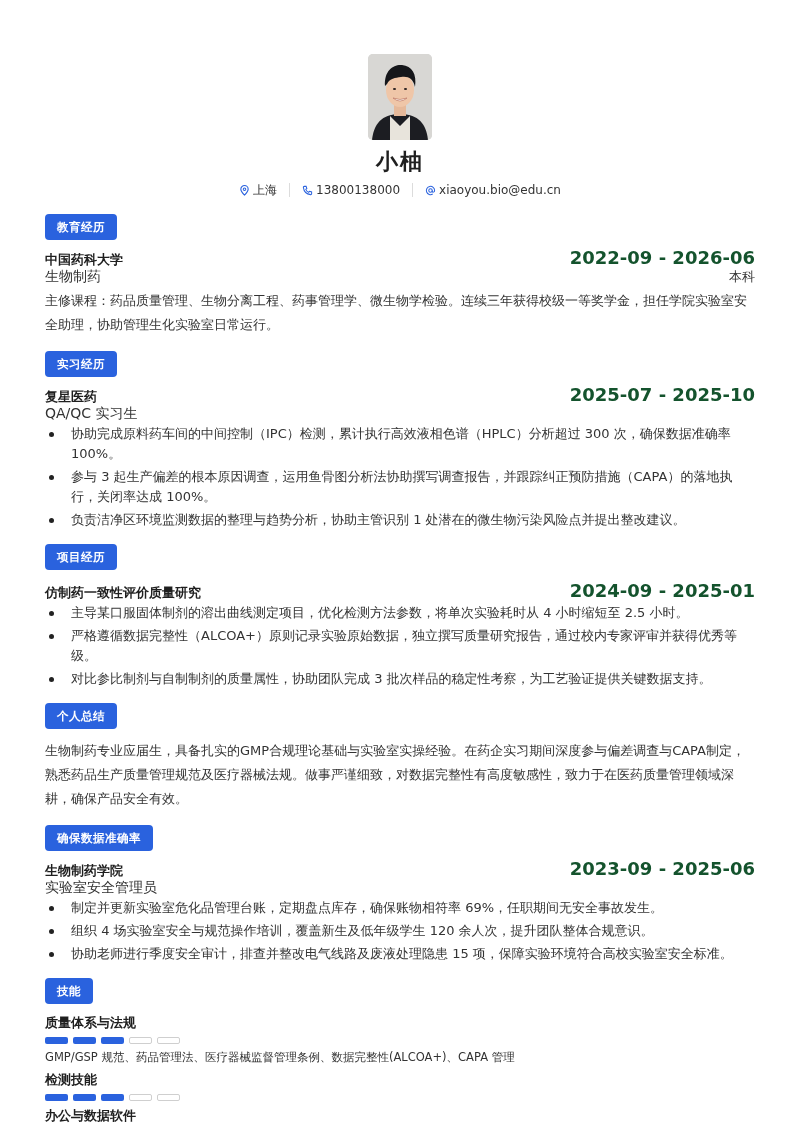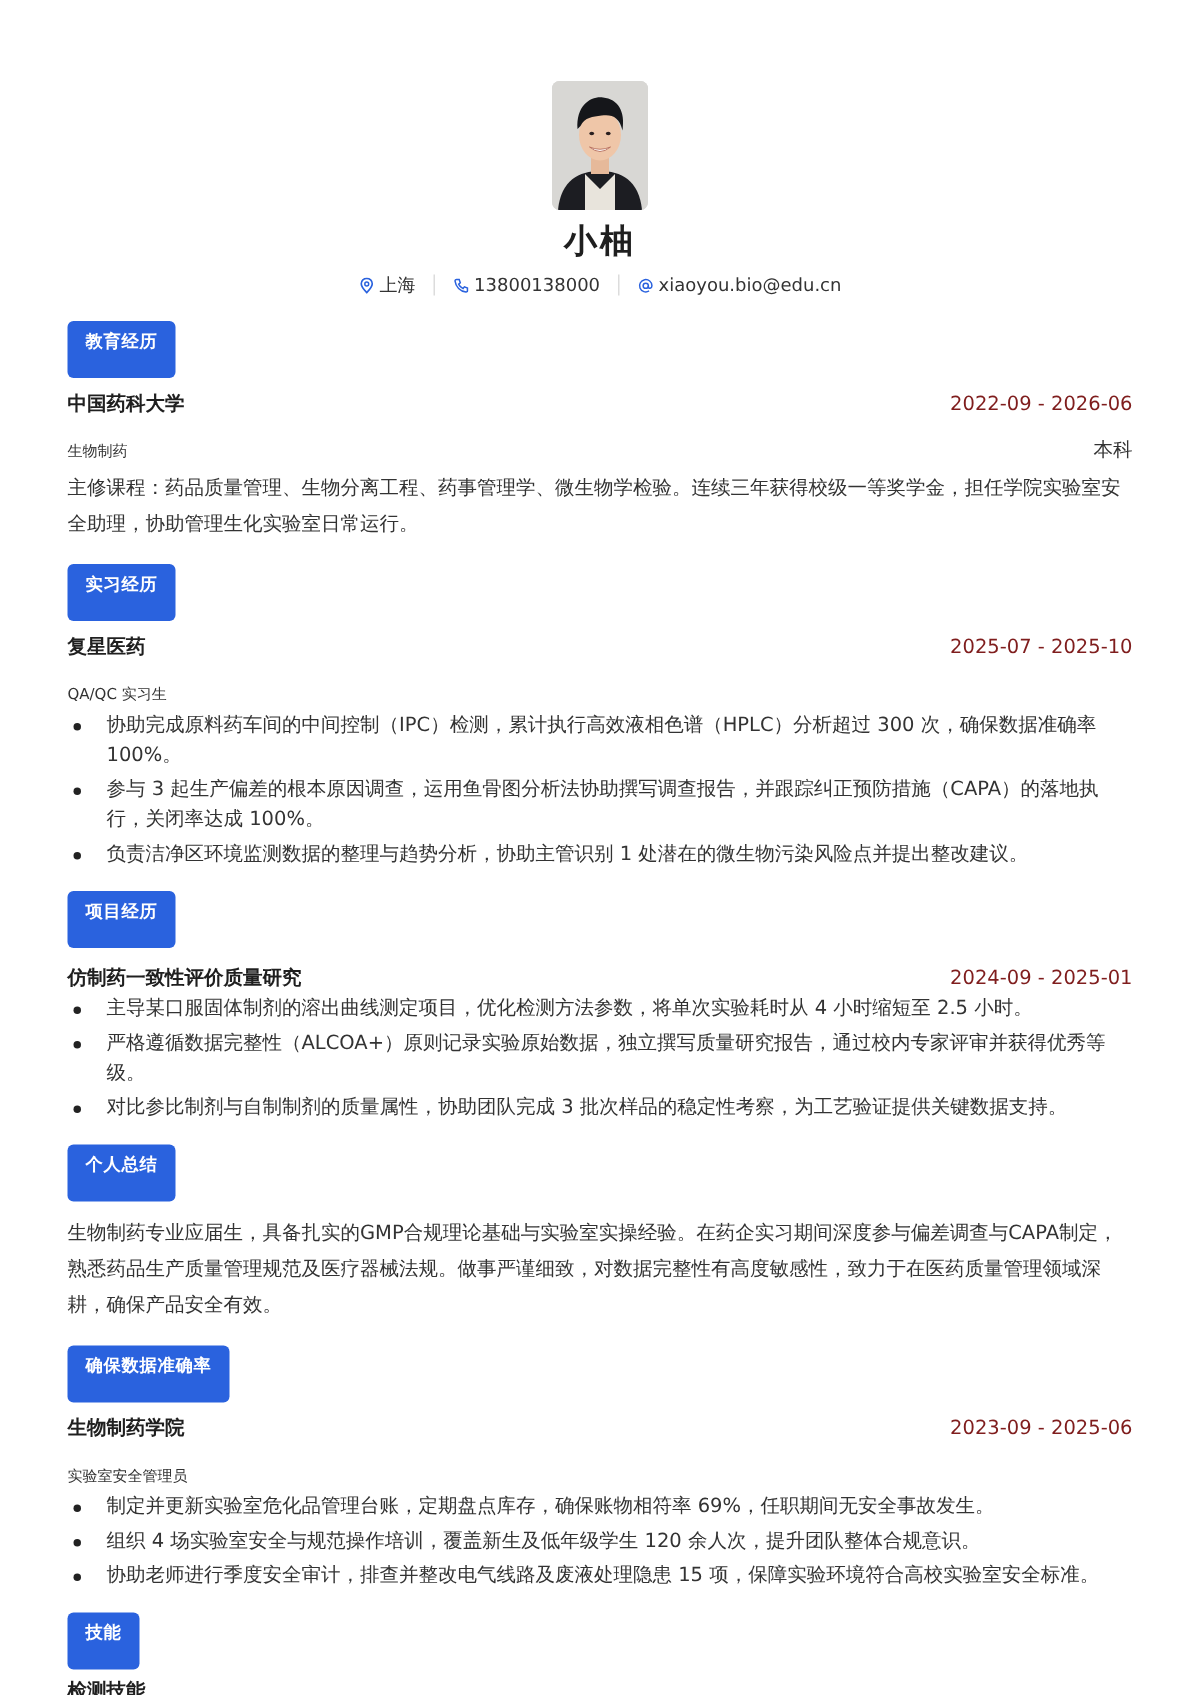--- a/index.html
+++ b/index.html
@@ -33,28 +33,28 @@
   .contact { display: flex; align-items: center; gap: 3px; }
   .contact svg { width: 11px; height: 11px; }
   .sep { width: 1px; height: 14px; background: #dcdcdc; margin: 0 12px; }
 
   
   .section { margin-top: 14px; }
   .badge {
     display: inline-block;
     background: #2a62de; color: #ffffff;
     font-size: 11.5px; font-weight: bold;
-    padding: 0 12px; height: 38px; line-height: 26px;
+    padding: 0 12px; height: 26px; line-height: 26px;
     border-radius: 4px; letter-spacing: 0.5px;
   }
   .entry { margin-top: 9px; }
   .row { display: flex; justify-content: space-between; align-items: baseline; }
   .entry-title { font-size: 13px; font-weight: bold; color: #1f1f1f; line-height: 17px; }
-  .entry-date { font-size: 13px; font-weight: normal; color: #7f1d1d; line-height: 17px; }
-  .entry-sub { font-size: 10px; color: #333; line-height: 17px; margin-top: 15px; }
+  .entry-date { font-size: 18px; font-weight: bold; color: #14532d; line-height: 17px; }
+  .entry-sub { font-size: 14px; color: #333; line-height: 17px; }
   .entry-right { font-size: 13px; color: #333; line-height: 17px; }
   .para { font-size: 13px; color: #333; line-height: 24px; margin-top: 4px; }
   .para.summary { margin-top: 10px; }
   ul.bullets { list-style: none; margin-top: 2px; }
   ul.bullets li {
     position: relative; padding-left: 26px;
     font-size: 13px; color: #333; line-height: 20px; margin-bottom: 3px;
   }
   ul.bullets li::before {
     content: ""; position: absolute; left: 4px; top: 8px;
@@ -179,20 +179,31 @@
         <li>制定并更新实验室危化品管理台账，定期盘点库存，确保账物相符率 69%，任职期间无安全事故发生。</li>
         <li>组织 4 场实验室安全与规范操作培训，覆盖新生及低年级学生 120 余人次，提升团队整体合规意识。</li>
         <li>协助老师进行季度安全审计，排查并整改电气线路及废液处理隐患 15 项，保障实验环境符合高校实验室安全标准。</li>
       </ul>
     </div>
   </div>
 
   <div class="section">
     <div class="badge">技能</div>
 
+    <div class="skill" style="margin-top:10px;">
+      <div class="skill-name">质量体系与法规</div>
+      <div class="skill-bars">
+        <div class="bar on"></div>
+        <div class="bar on"></div>
+        <div class="bar on"></div>
+        <div class="bar off"></div>
+        <div class="bar off"></div>
+      </div>
+      <div class="skill-desc">GMP/GSP 规范、药品管理法、医疗器械监督管理条例、数据完整性(ALCOA+)、CAPA 管理</div>
+    </div>
 
     <div class="skill">
       <div class="skill-name">检测技能</div>
       <div class="skill-bars">
         <div class="bar on"></div>
         <div class="bar on"></div>
         <div class="bar on"></div>
         <div class="bar off"></div>
         <div class="bar off"></div>
       </div>

